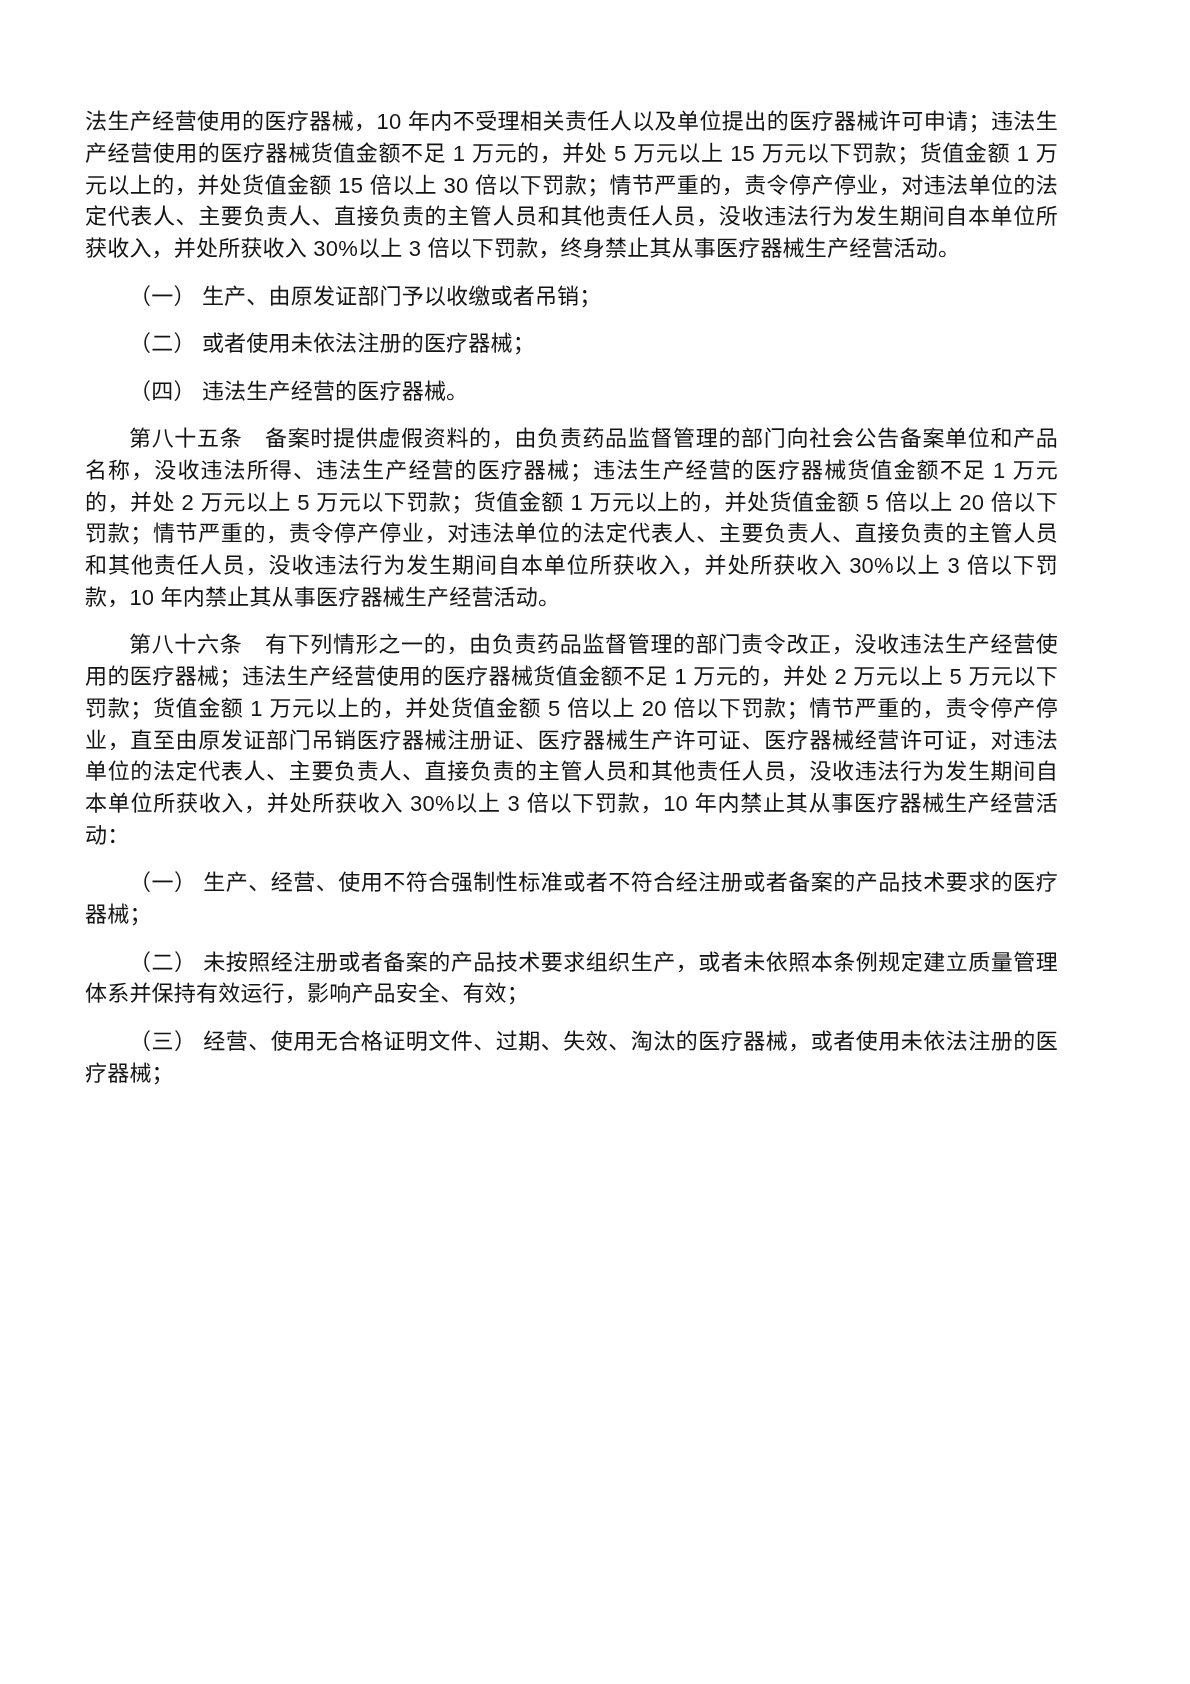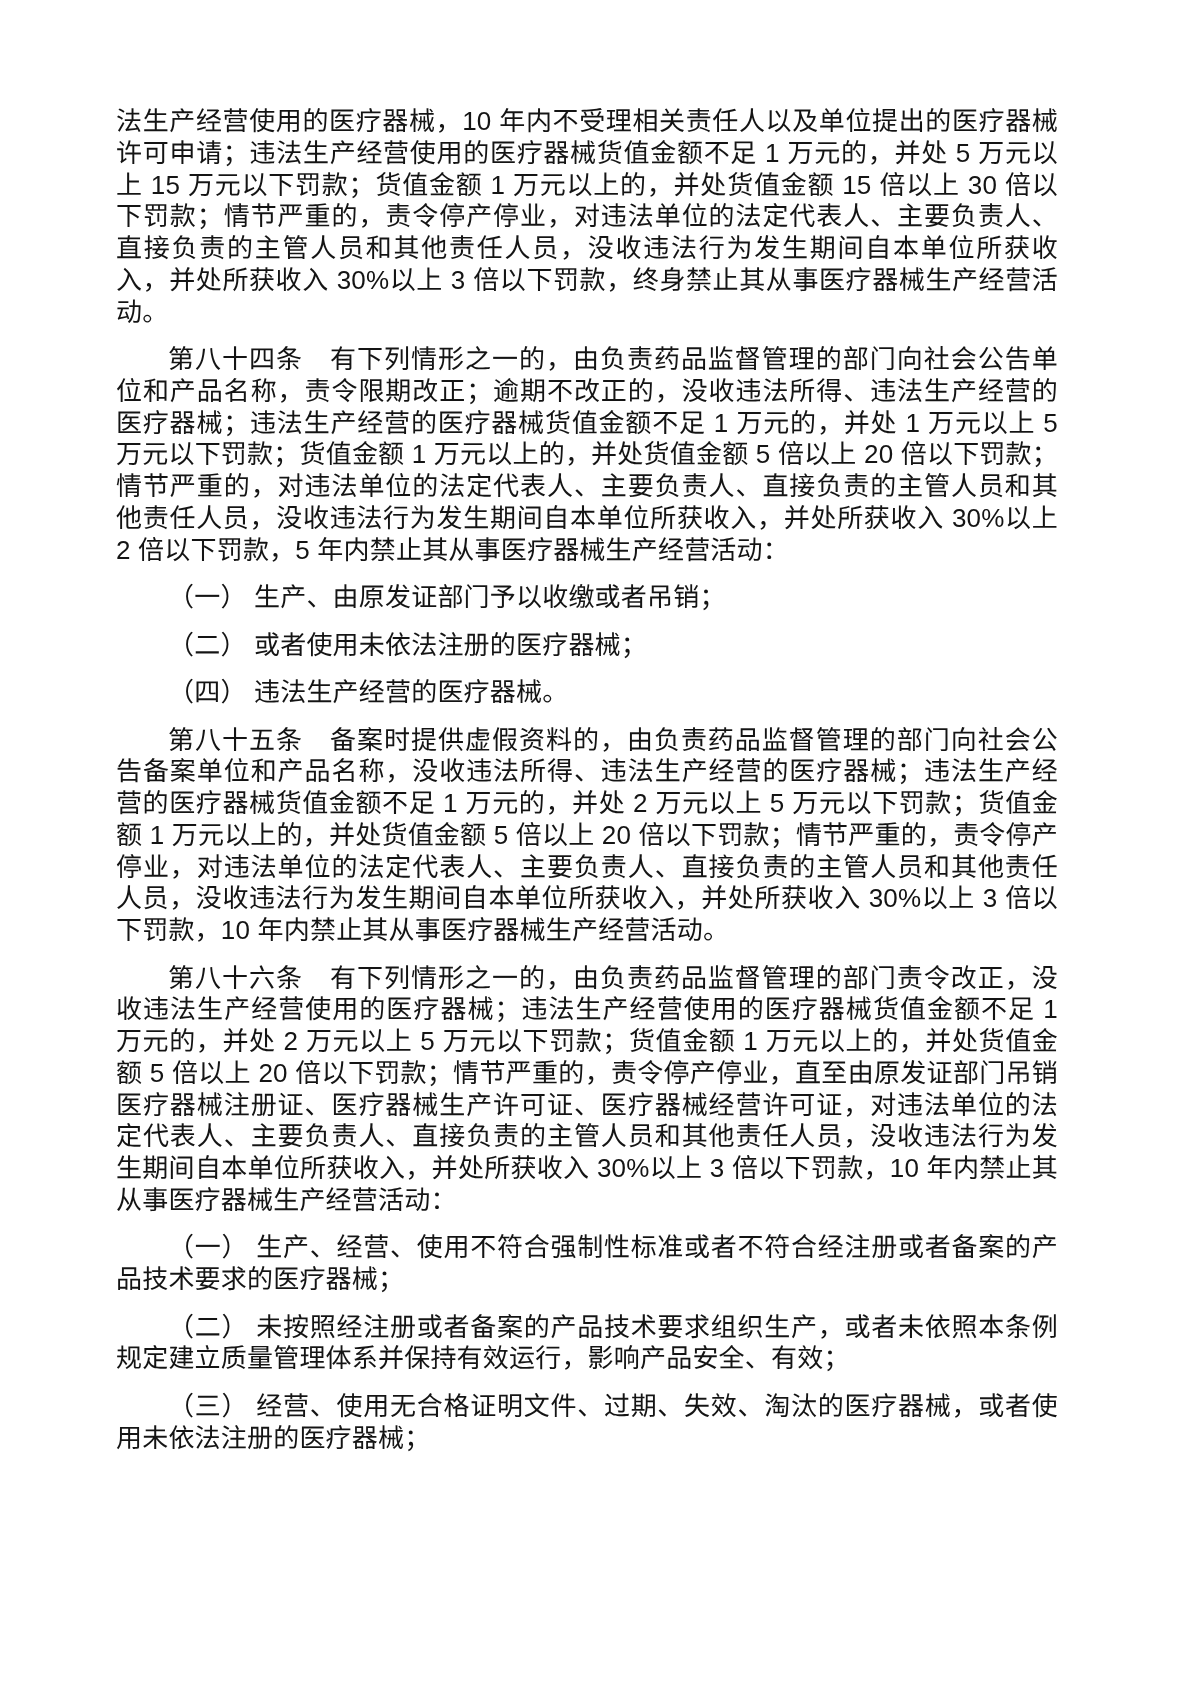--- a/index.html
+++ b/index.html
@@ -10,44 +10,43 @@
   body {
     width: 1190px;
     height: 1684px;
     background: #ffffff;
     overflow: hidden;
   }
   .page {
     box-sizing: border-box;
     width: 1190px;
     height: 1684px;
-    padding: 106px 132px 0 116px;
+    padding: 106px 132px 0 85px;
     font-family: "Liberation Sans", sans-serif;
-    font-size: 26px;
+    font-size: 22px;
     line-height: 31.75px;
     color: #141414;
     -webkit-font-smoothing: antialiased;
   }
   .para {
     margin: 0 0 15.75px 0;
     text-align: justify;
     text-justify: inter-ideograph;
     text-indent: 2em;
     letter-spacing: 0.2px;
   }
   .para.no-indent {
     text-indent: 0;
   }
 </style>
 </head>
 <body style="background: rgb(255, 255, 255);">
 
 <div class="page" style="color: rgb(20, 20, 20);">
   <p class="para no-indent">法生产经营使用的医疗器械，10 年内不受理相关责任人以及单位提出的医疗器械许可申请；违法生产经营使用的医疗器械货值金额不足 1 万元的，并处 5 万元以上 15 万元以下罚款；货值金额 1 万元以上的，并处货值金额 15 倍以上 30 倍以下罚款；情节严重的，责令停产停业，对违法单位的法定代表人、主要负责人、直接负责的主管人员和其他责任人员，没收违法行为发生期间自本单位所获收入，并处所获收入 30%以上 3 倍以下罚款，终身禁止其从事医疗器械生产经营活动。</p>
-  <p class="para">第八十四条　有下列情形之一的，由负责药品监督管理的部门向社会公告单位和产品名称，责令限期改正；逾期不改正的，没收违法所得、违法生产经营的医疗器械；违法生产经营的医疗器械货值金额不足 1 万元的，并处 1 万元以上 5 万元以下罚款；货值金额 1 万元以上的，并处货值金额 5 倍以上 20 倍以下罚款；情节严重的，对违法单位的法定代表人、主要负责人、直接负责的主管人员和其他责任人员，没收违法行为发生期间自本单位所获收入，并处所获收入 30%以上 2 倍以下罚款，5 年内禁止其从事医疗器械生产经营活动：</p>
   <p class="para">（一） 生产、由原发证部门予以收缴或者吊销；</p>
   <p class="para">（二） 或者使用未依法注册的医疗器械；</p>
   <p class="para">（四） 违法生产经营的医疗器械。</p>
   <p class="para">第八十五条　备案时提供虚假资料的，由负责药品监督管理的部门向社会公告备案单位和产品名称，没收违法所得、违法生产经营的医疗器械；违法生产经营的医疗器械货值金额不足 1 万元的，并处 2 万元以上 5 万元以下罚款；货值金额 1 万元以上的，并处货值金额 5 倍以上 20 倍以下罚款；情节严重的，责令停产停业，对违法单位的法定代表人、主要负责人、直接负责的主管人员和其他责任人员，没收违法行为发生期间自本单位所获收入，并处所获收入 30%以上 3 倍以下罚款，10 年内禁止其从事医疗器械生产经营活动。</p>
   <p class="para">第八十六条　有下列情形之一的，由负责药品监督管理的部门责令改正，没收违法生产经营使用的医疗器械；违法生产经营使用的医疗器械货值金额不足 1 万元的，并处 2 万元以上 5 万元以下罚款；货值金额 1 万元以上的，并处货值金额 5 倍以上 20 倍以下罚款；情节严重的，责令停产停业，直至由原发证部门吊销医疗器械注册证、医疗器械生产许可证、医疗器械经营许可证，对违法单位的法定代表人、主要负责人、直接负责的主管人员和其他责任人员，没收违法行为发生期间自本单位所获收入，并处所获收入 30%以上 3 倍以下罚款，10 年内禁止其从事医疗器械生产经营活动：</p>
   <p class="para">（一） 生产、经营、使用不符合强制性标准或者不符合经注册或者备案的产品技术要求的医疗器械；</p>
   <p class="para">（二） 未按照经注册或者备案的产品技术要求组织生产，或者未依照本条例规定建立质量管理体系并保持有效运行，影响产品安全、有效；</p>
   <p class="para">（三） 经营、使用无合格证明文件、过期、失效、淘汰的医疗器械，或者使用未依法注册的医疗器械；</p>
 </div>
 

